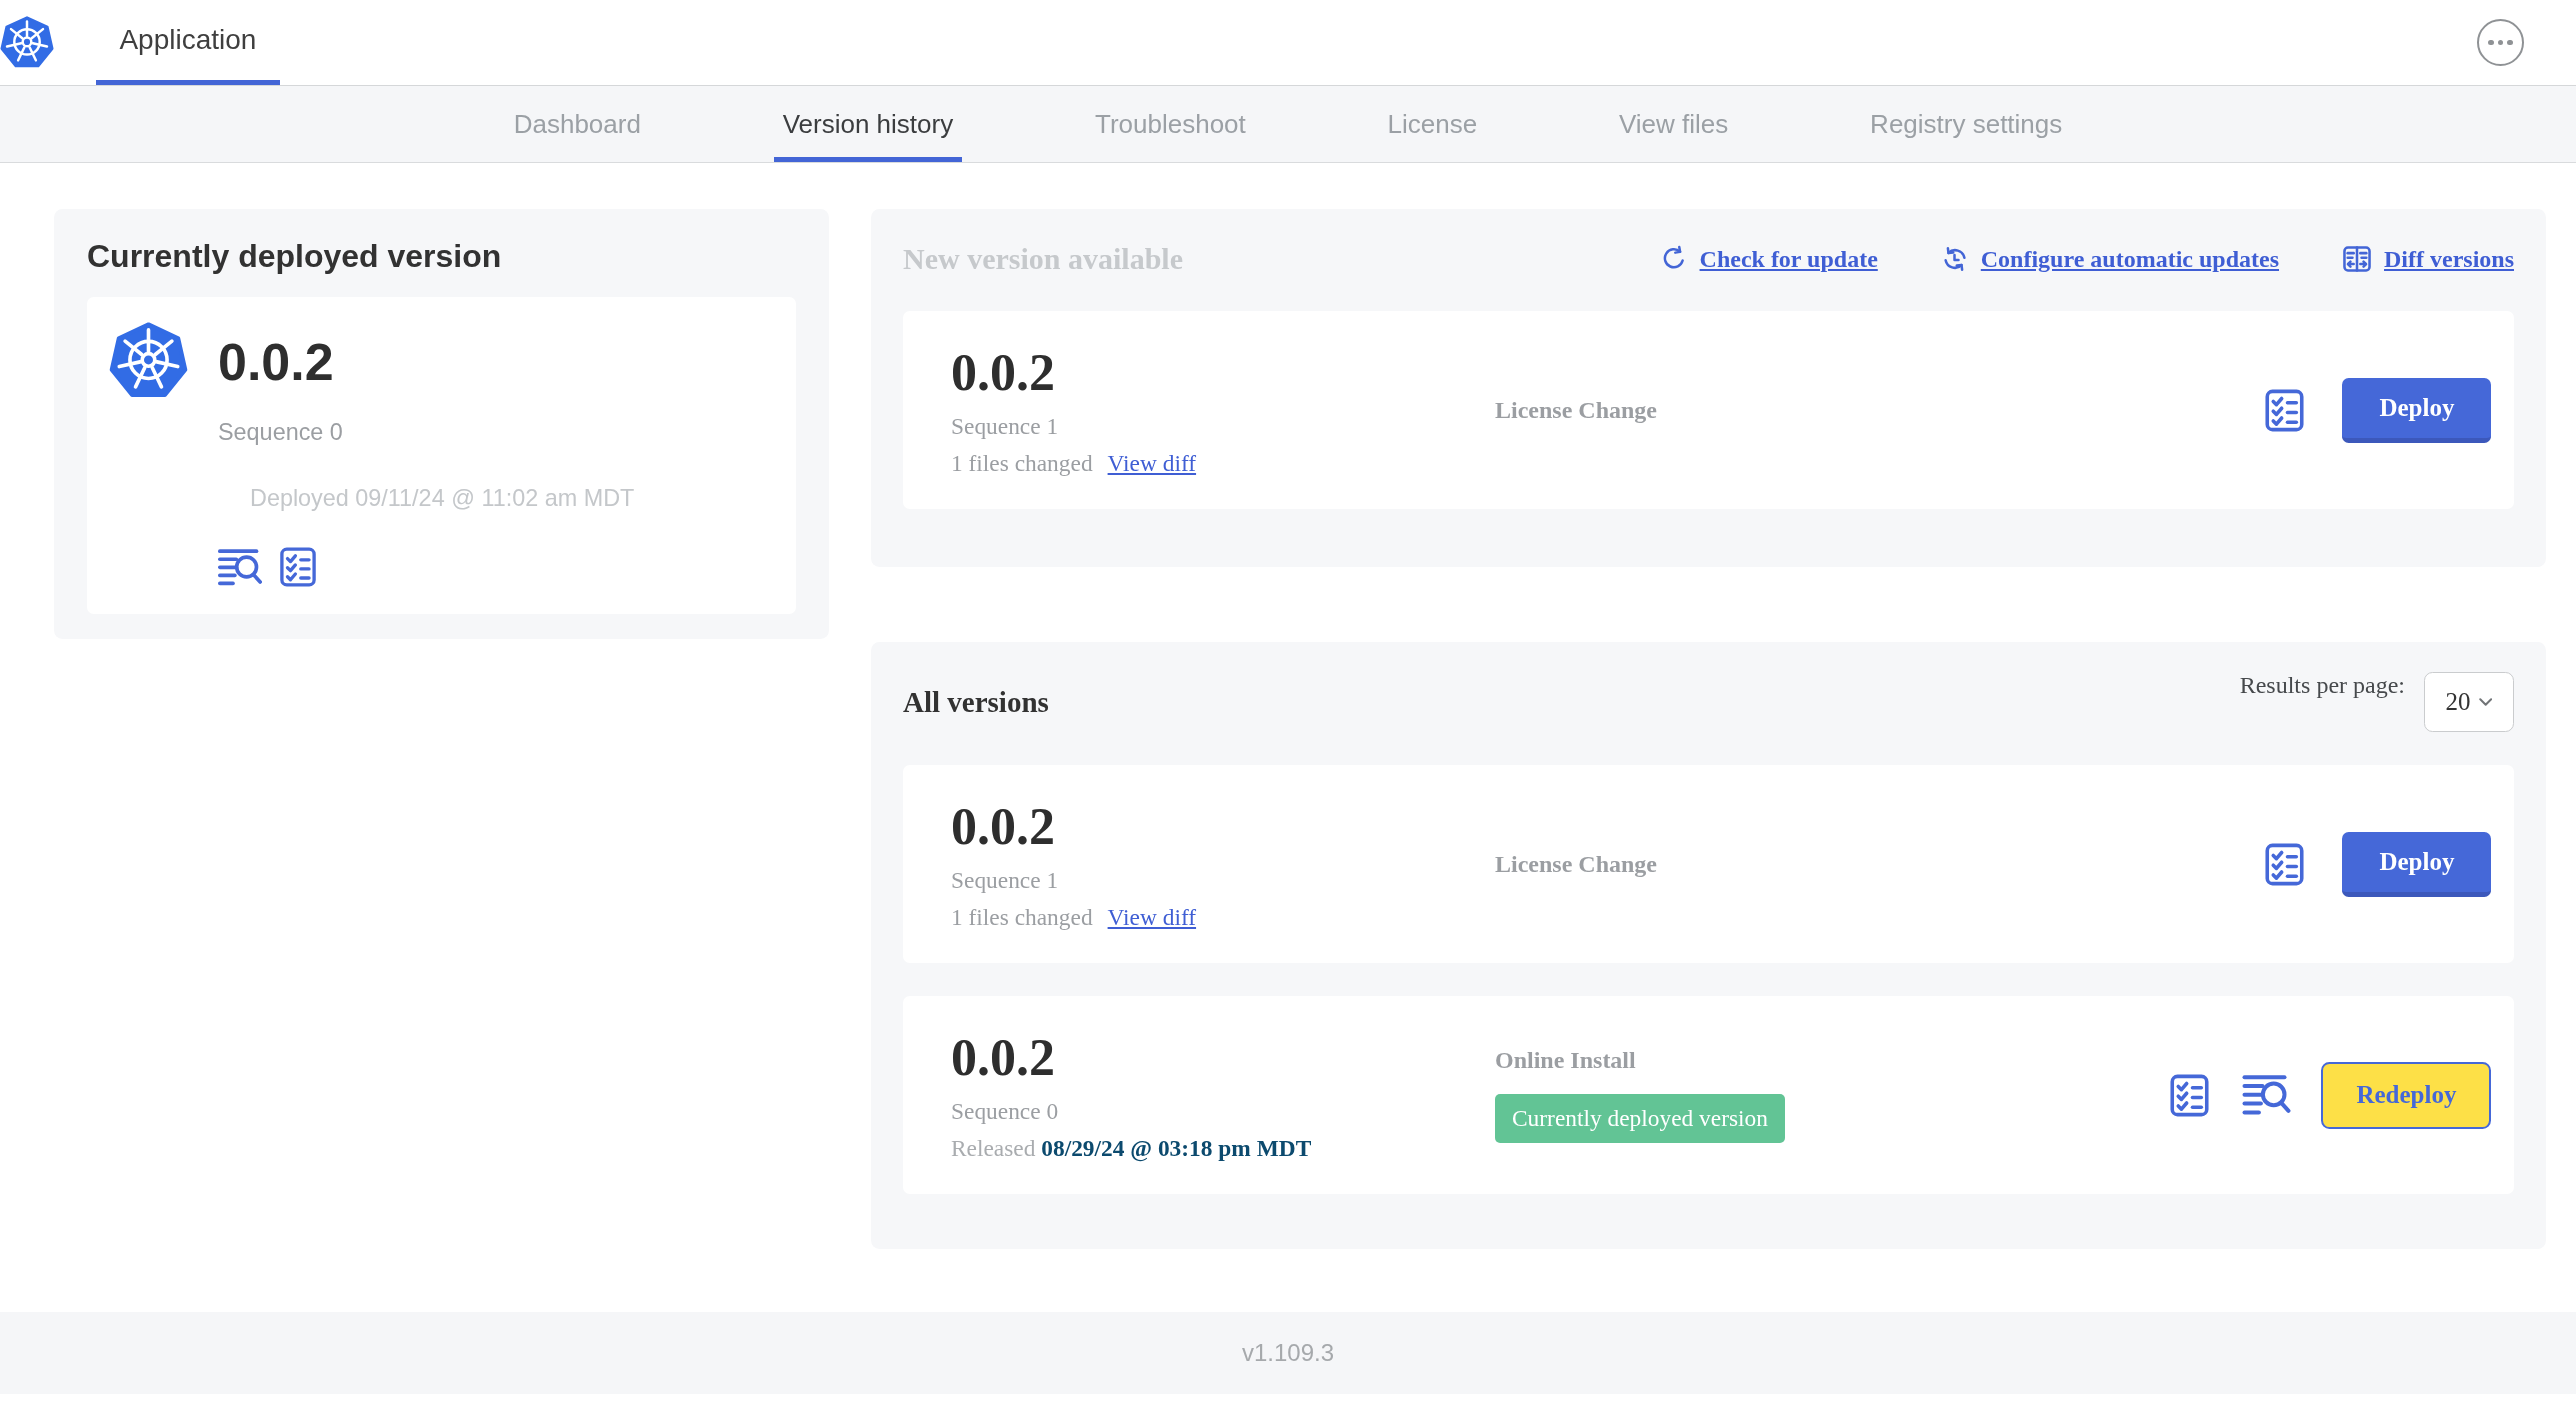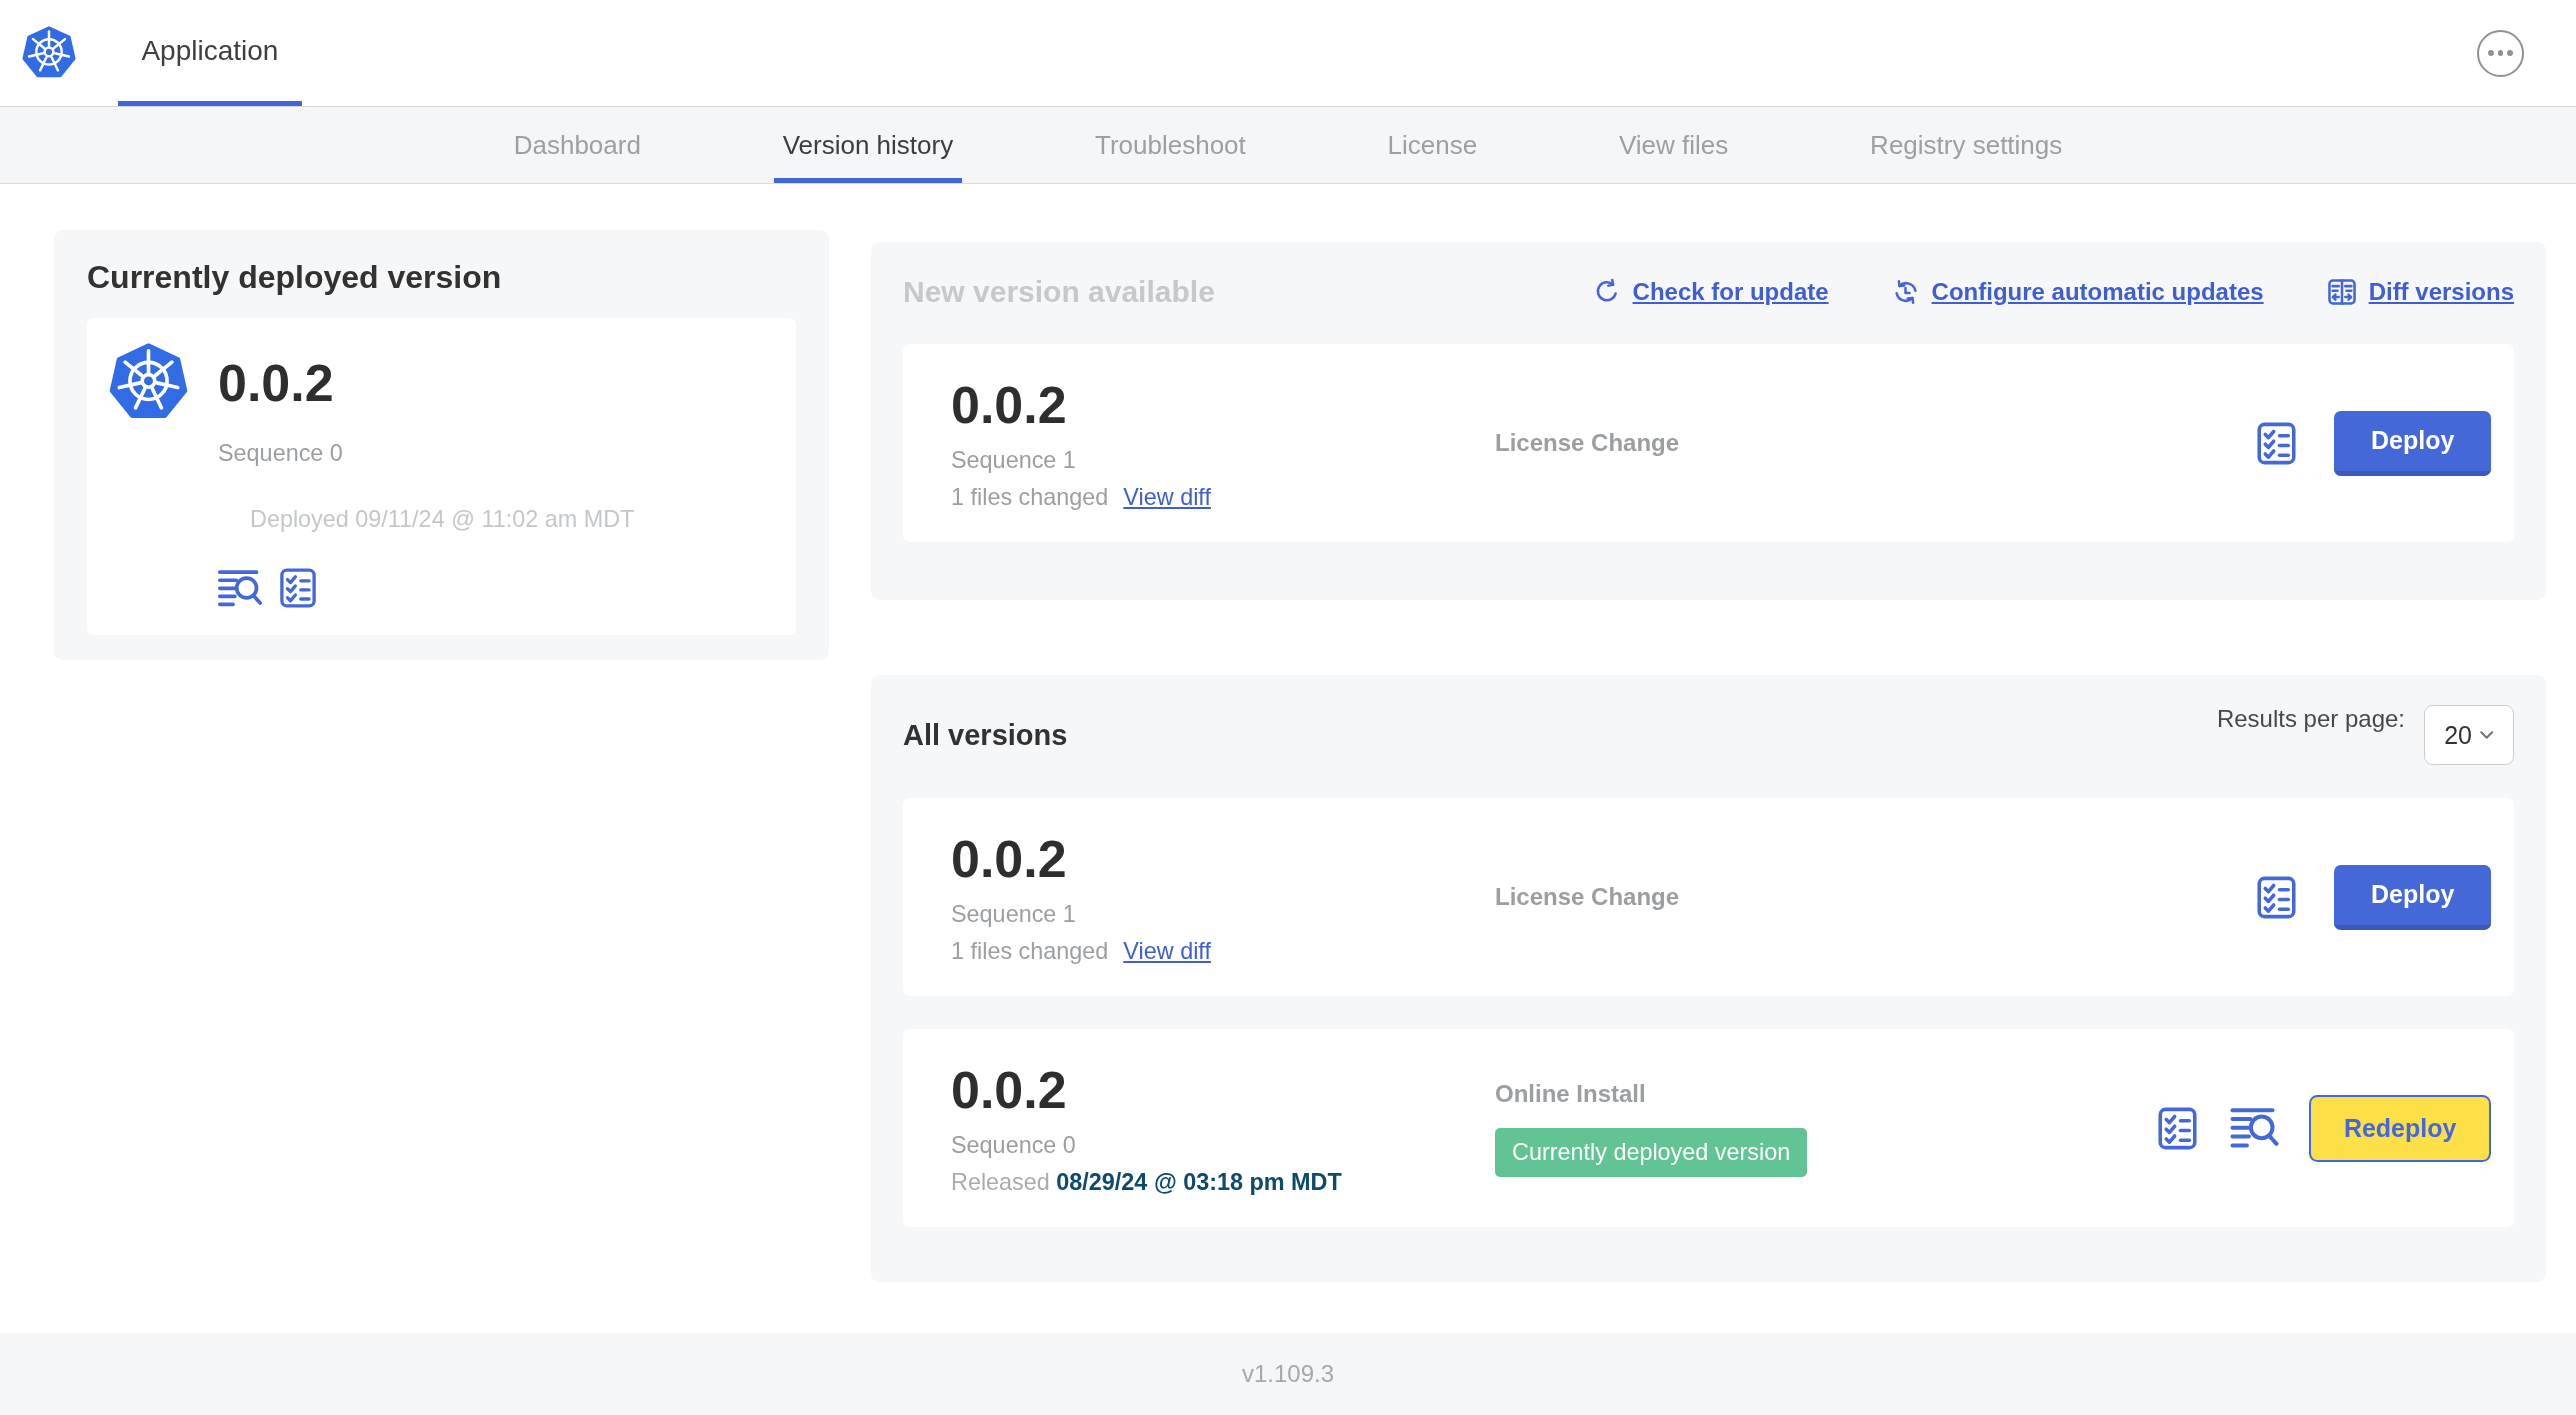--- a/index.html
+++ b/index.html
@@ -8,25 +8,24 @@
     font-family: "Liberation Sans", "DejaVu Sans", sans-serif;
     background: #ffffff;
     color: #333;
     overflow: hidden;
     position: relative;
   }
   a { text-decoration: none; }
 
   
   .header {
-    height: 107px;
+    height: 86px;
     display: flex;
     align-items: stretch;
     border-bottom: 1.7px solid #d5d7d9;
-    padding-left: 22px;
     background: #fff;
   }
   .logo-wrap { display: flex; align-items: center; }
   .app-tab {
     margin-left: 42px;
     display: flex;
     align-items: center;
     padding: 0 23.4px;
     border-bottom: 5.9px solid #4365d6;
   }
@@ -88,21 +87,21 @@
     display: flex;
     gap: 30px;
     height: 317px;
   }
   .dep-version { font-size: 52px; font-weight: 700; color: #2e2e2e; margin-top: 10px; }
   .dep-seq { font-size: 23.4px; color: #9b9ea2; margin-top: 27px; }
   .dep-date { font-size: 23.4px; color: #c4c7ca; margin-top: 39px; margin-left: 32px; }
   .dep-icons { margin-top: 33px; display: flex; align-items: center; gap: 15px; }
 
   
-  .right-col { position: absolute; left: 871px; top: 58px; width: 1675px; }
+  .right-col { position: absolute; left: 871px; top: 46px; width: 1675px; font-family: Liberation Serif, serif; }
   .new-version-panel { height: 358px; padding: 33px 32px; }
   .panel-head { display: flex; align-items: center; justify-content: space-between; }
   .new-version-title { font-size: 30px; font-weight: 600; color: #c6c9cc; }
   .head-links { display: flex; align-items: center; gap: 62px; }
   .head-link { display: flex; align-items: center; gap: 11px; cursor: pointer; }
   .head-link a { font-size: 24px; font-weight: 600; color: #3f5ed4; text-decoration: underline; white-space: nowrap; }
   .link-icon { color: #4365d6; display: flex; }
 
   .row-card {
     margin-top: 35px;

